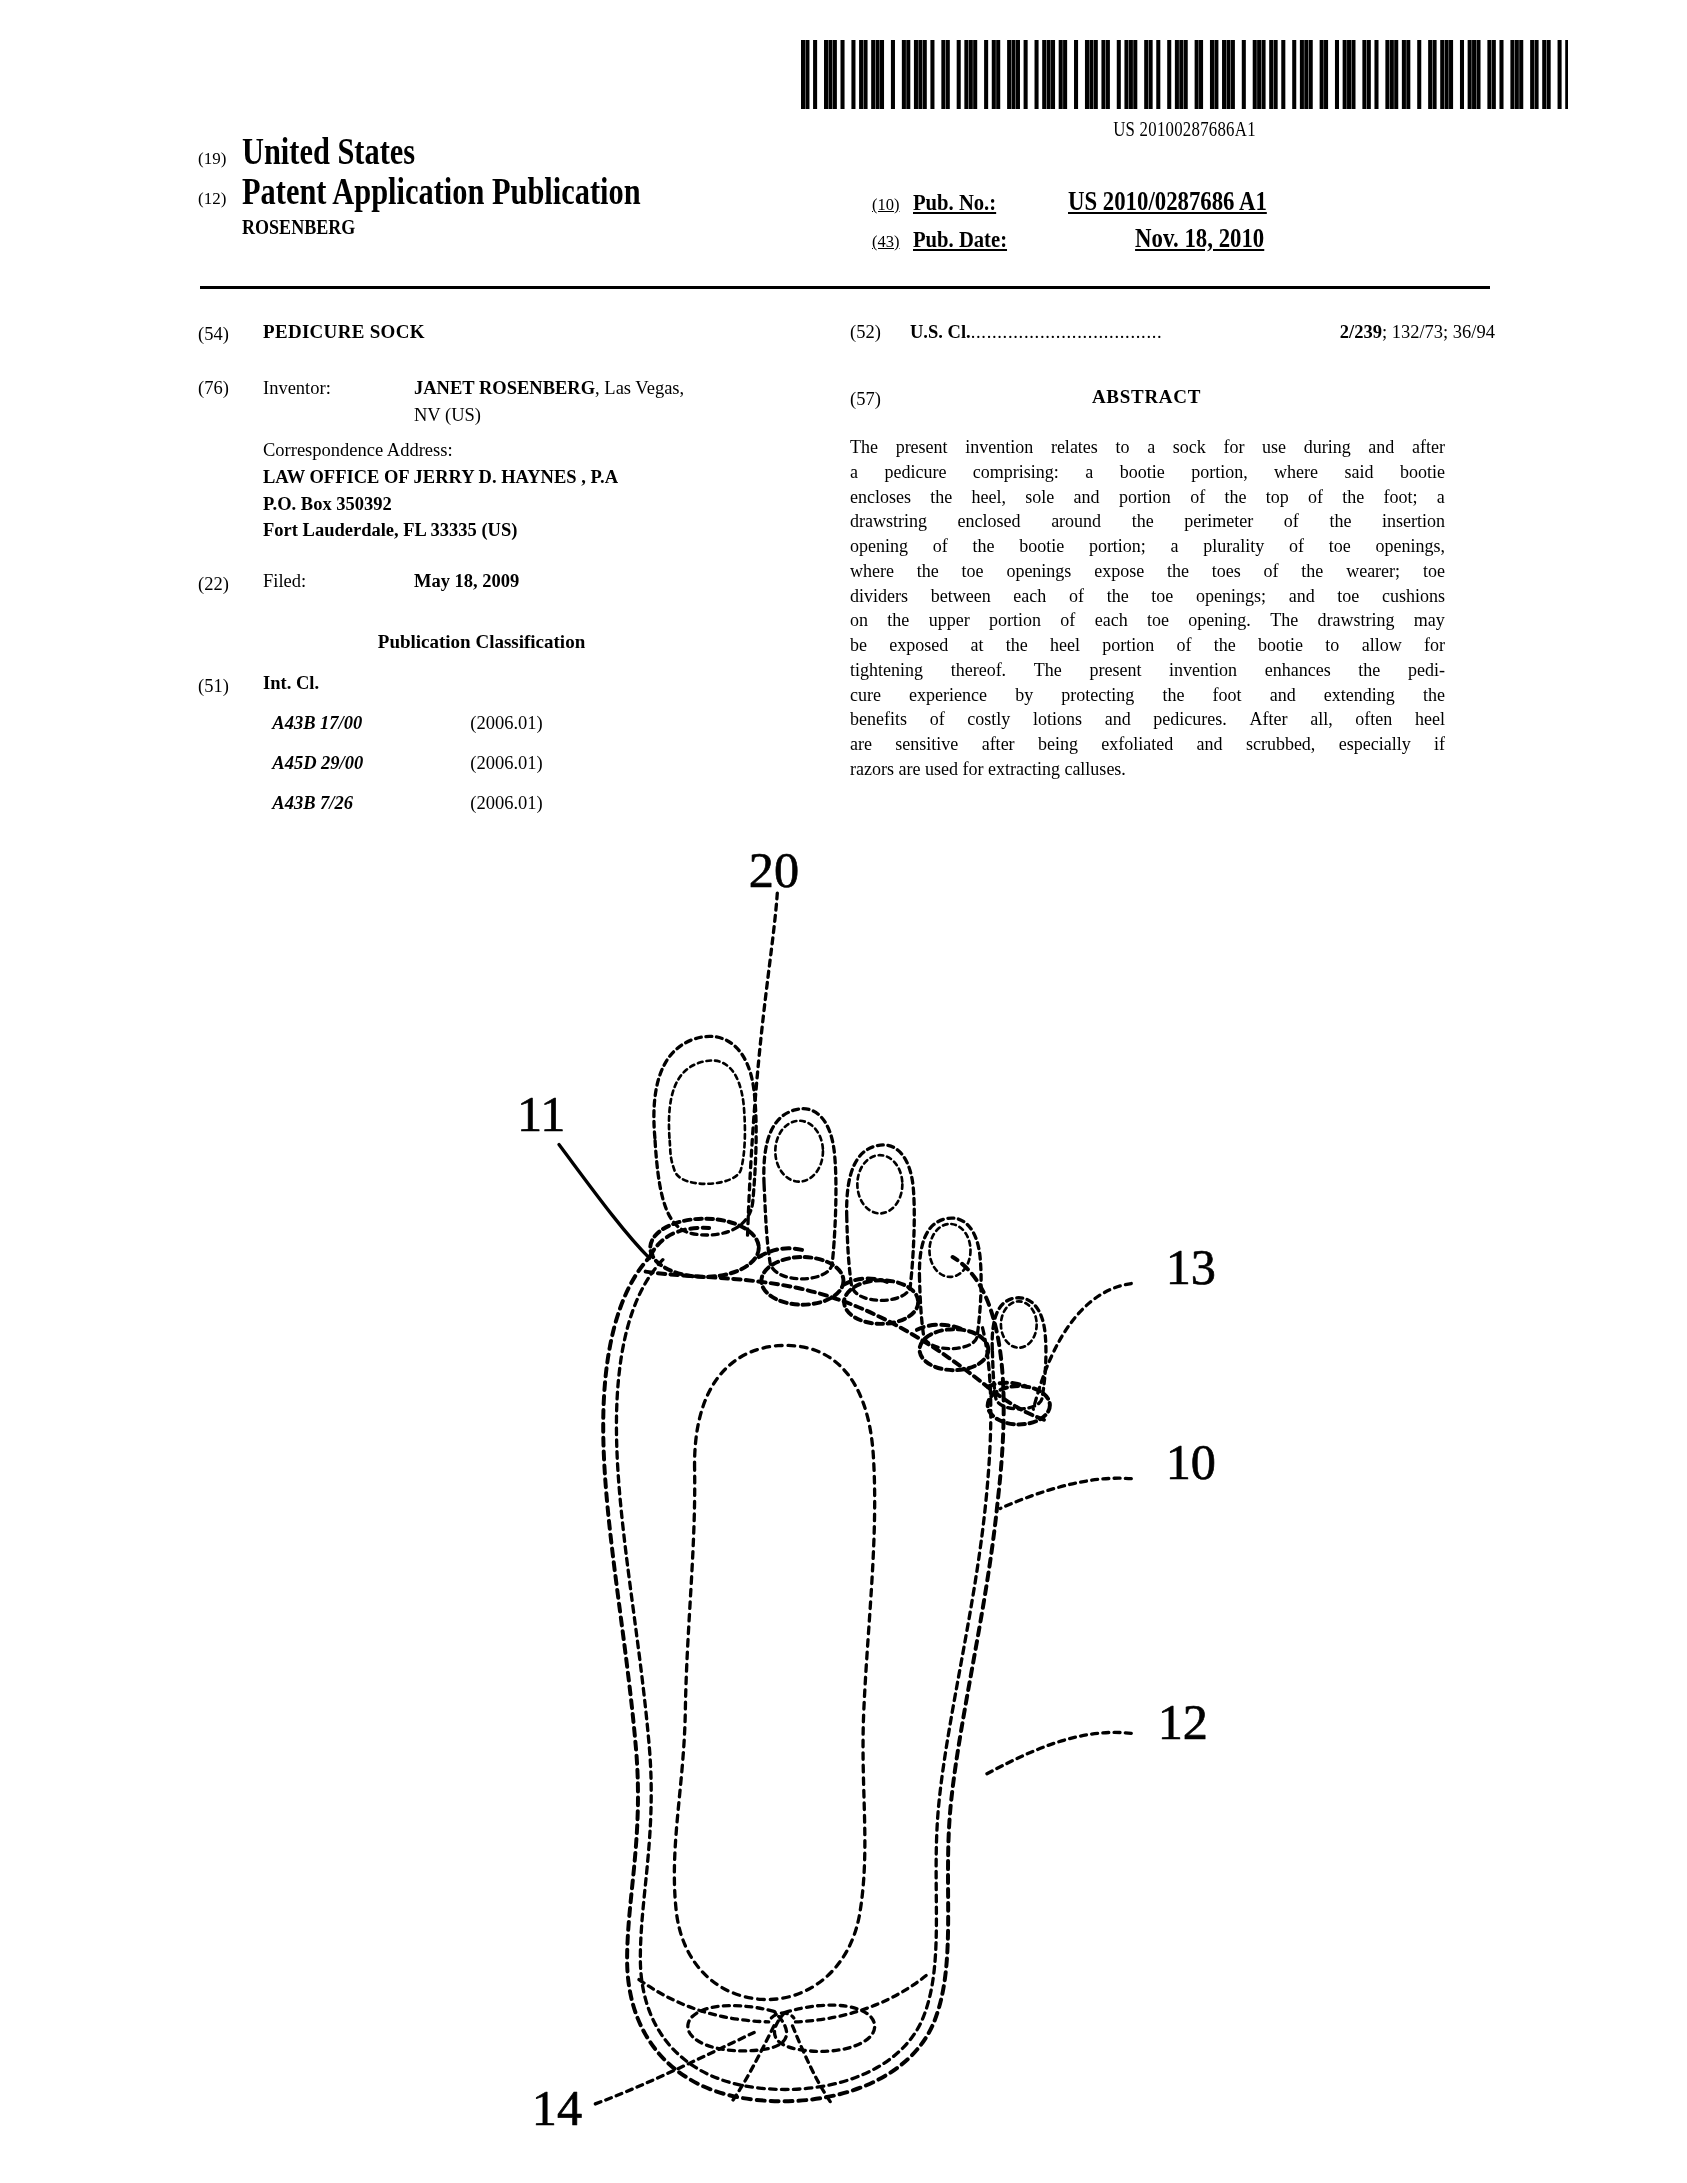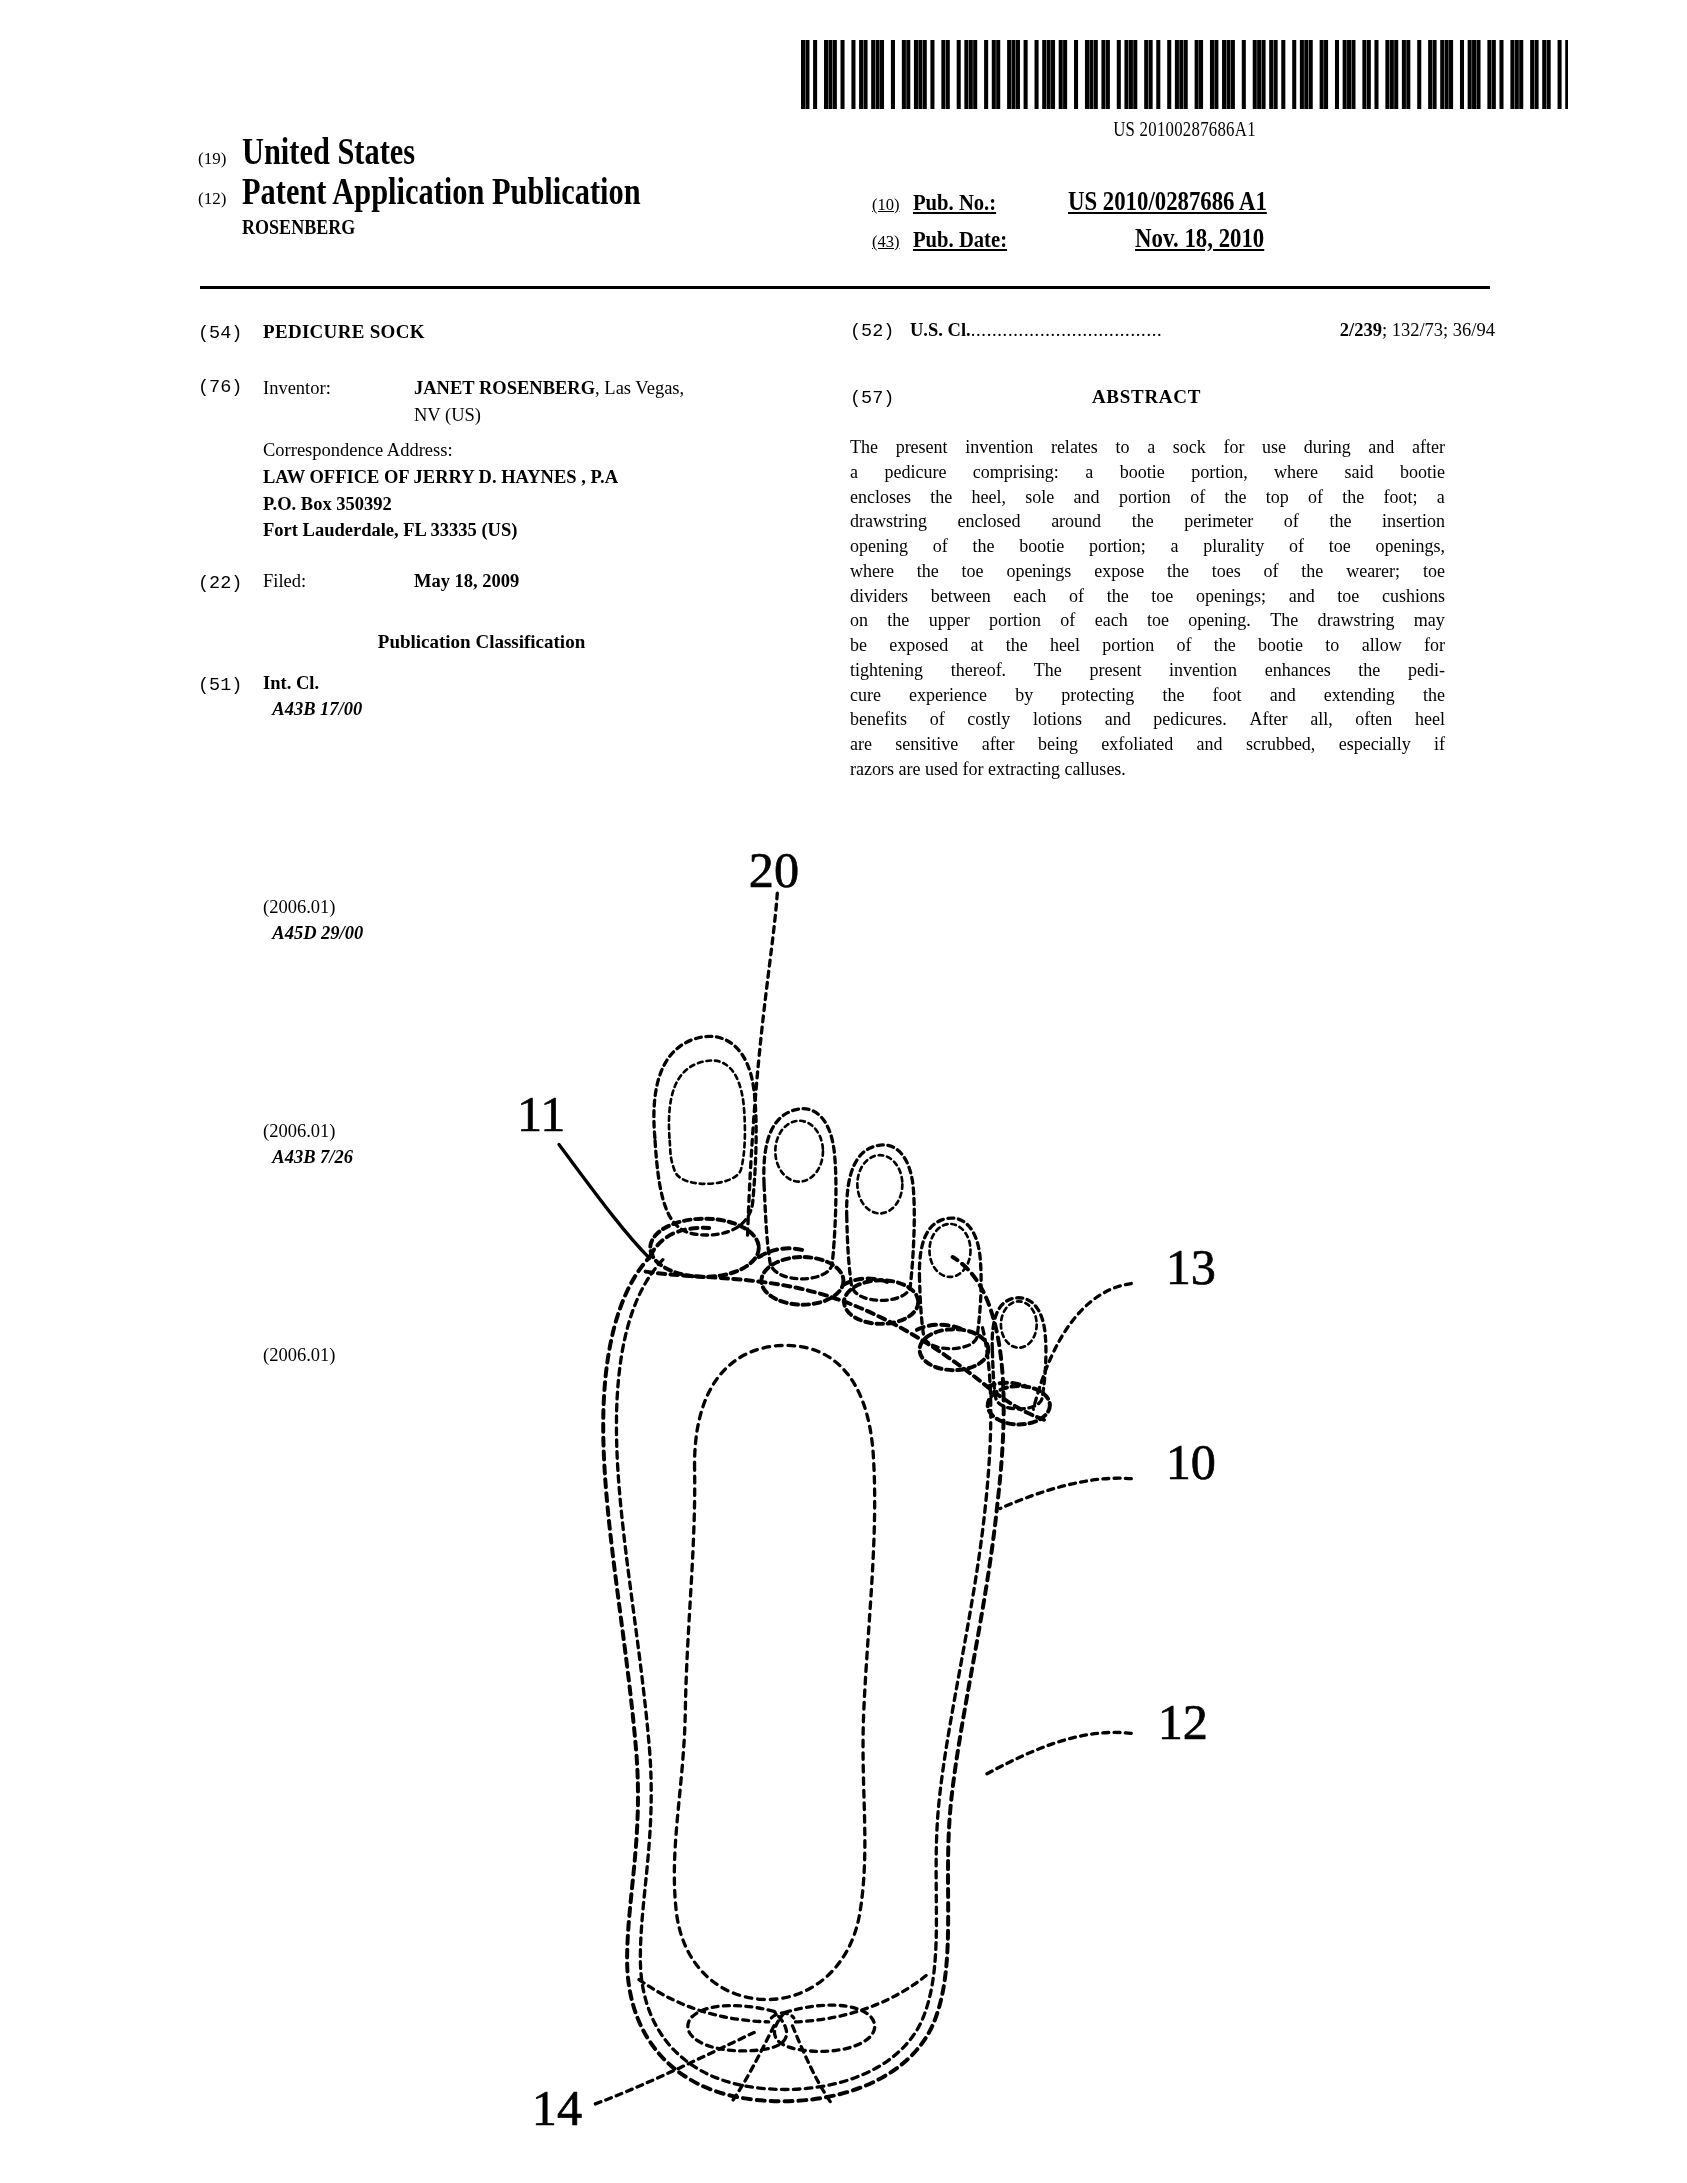--- a/index.html
+++ b/index.html
@@ -56,42 +56,42 @@
     position:absolute; left:200px; top:286px; width:1290px; height:2.6px;
     background:#000;
   }
 
   
   .col-left  { position:absolute; left:198px;  top:321px; width:629px; }
   .col-right { position:absolute; left:850px; top:319px; width:645px; }
 
   .item { display:flex; margin-bottom:0px; }
   .num {
-    width:65px; flex:0 0 65px; font-size:18.5px; line-height:1.42;font-family:Liberation Mono, monospace;
+    width:65px; flex:0 0 65px; font-size:18.5px; line-height:1.42;
   }
 
   .title-54 { font-size:19px; font-weight:bold; letter-spacing:0.3px; }
 
   .inv-label { width:151px; flex:0 0 151px; font-size:18.5px; line-height:1.45; }
   .inv-val   { font-size:18.5px; line-height:1.45; }
   .inv-val b { font-weight:bold;margin-top:35px; }
 
   .addr-block { margin-left:65px; margin-top:8px; font-size:18.5px; line-height:1.45; }
   .addr-block .b { font-weight:bold; }
 
   .kv { display:flex; margin-top:26.5px; }
   .kv .k { width:151px; flex:0 0 151px; font-size:18.5px; }
   .kv .v { font-size:18.5px; font-weight:bold; }
 
   .pubclass {
     margin-left:65px; margin-top:34px; font-size:19px; font-weight:bold;
     text-align:center; width:437px;
   }
   .intcl-head { font-size:18.5px; font-weight:bold; margin-top:22.5px; }
-  .ipc-row { display:flex; margin-top:5px; margin-left:0px;flex-direction:column; }
+  .ipc-row { display:flex; margin-top:19px; margin-left:0px; }
   .ipc-code {
     width:198px; flex:0 0 198px; font-size:18.5px; font-weight:bold;
     font-style:italic; padding-left:9.3px;
   }
   .ipc-ver { font-size:18.5px; }
 
   
   .uscl { display:flex; align-items:baseline; }
   .uscl .num { width:60px; flex:0 0 60px; font-size:18.5px; }
   .uscl-label { font-size:18.5px; font-weight:bold; white-space:nowrap; }

